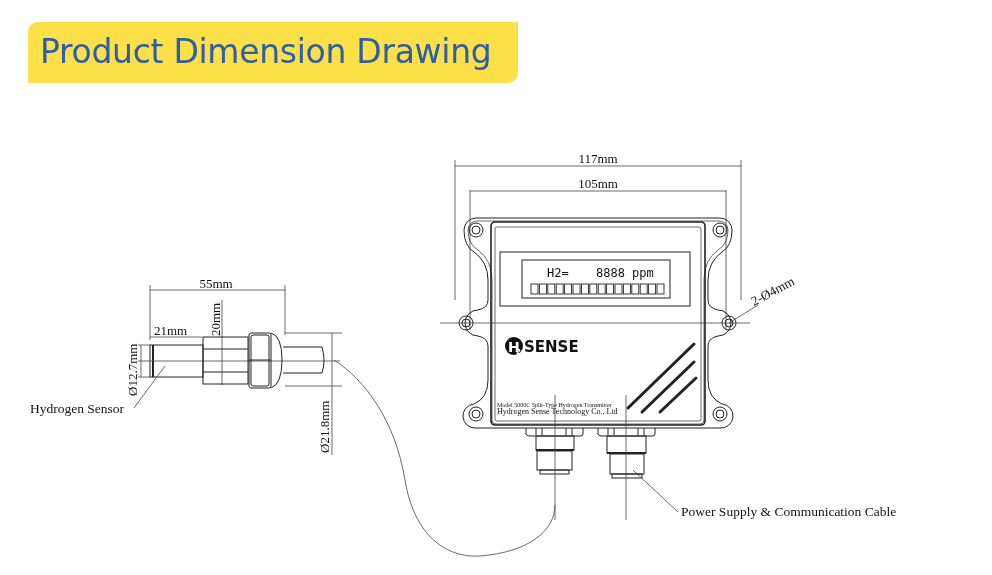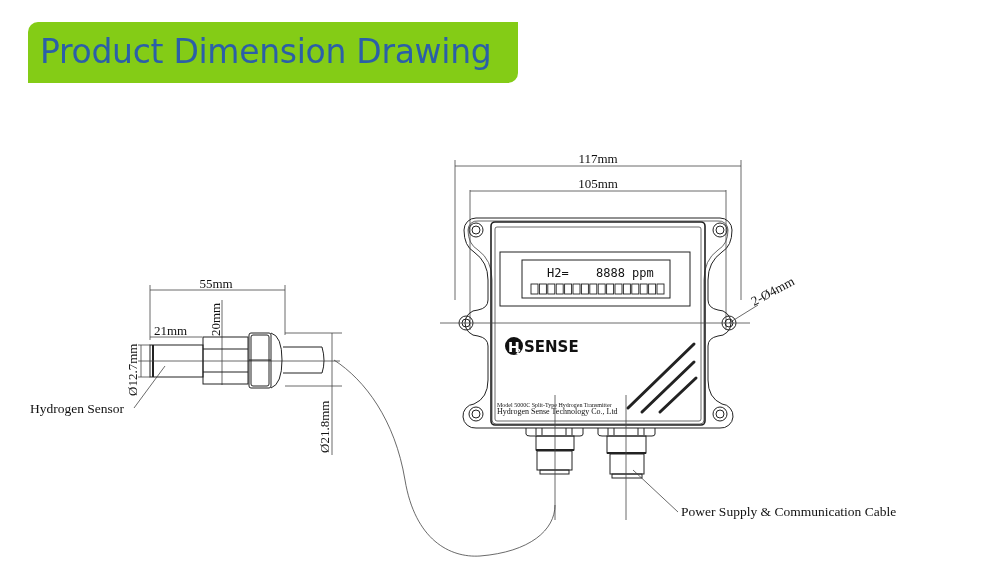--- a/index.html
+++ b/index.html
@@ -1,19 +1,19 @@
 <!DOCTYPE html>
 <html><head>
 <meta charset="utf-8">
 <style>
   html, body { margin:0; padding:0; background:#ffffff; }
   body { width:992px; height:575px; position:relative; overflow:hidden; font-family:"Liberation Serif", serif; }
   .banner {
     position:absolute; left:28px; top:22px; width:490px; height:61px;
-    background:#84cc16; border-radius:10px 0 10px 0;
+    background:#fde047; border-radius:10px 0 10px 0;
   }
   .banner-title {
     position:absolute; left:12px; top:10px; font-family:"DejaVu Sans", sans-serif;
     font-size:33px; color:#2b5fa8; letter-spacing:-0.3px; white-space:nowrap;
   }
   svg { position:absolute; left:0; top:0; }
   .ln { stroke:#222; fill:none; stroke-width:1; }
   .thin { stroke:#444; fill:none; stroke-width:0.8; }
   .thick { stroke:#222; fill:none; stroke-width:1.6; }
   .dim { font-family:"Liberation Serif", serif; font-size:13px; fill:#111; }

